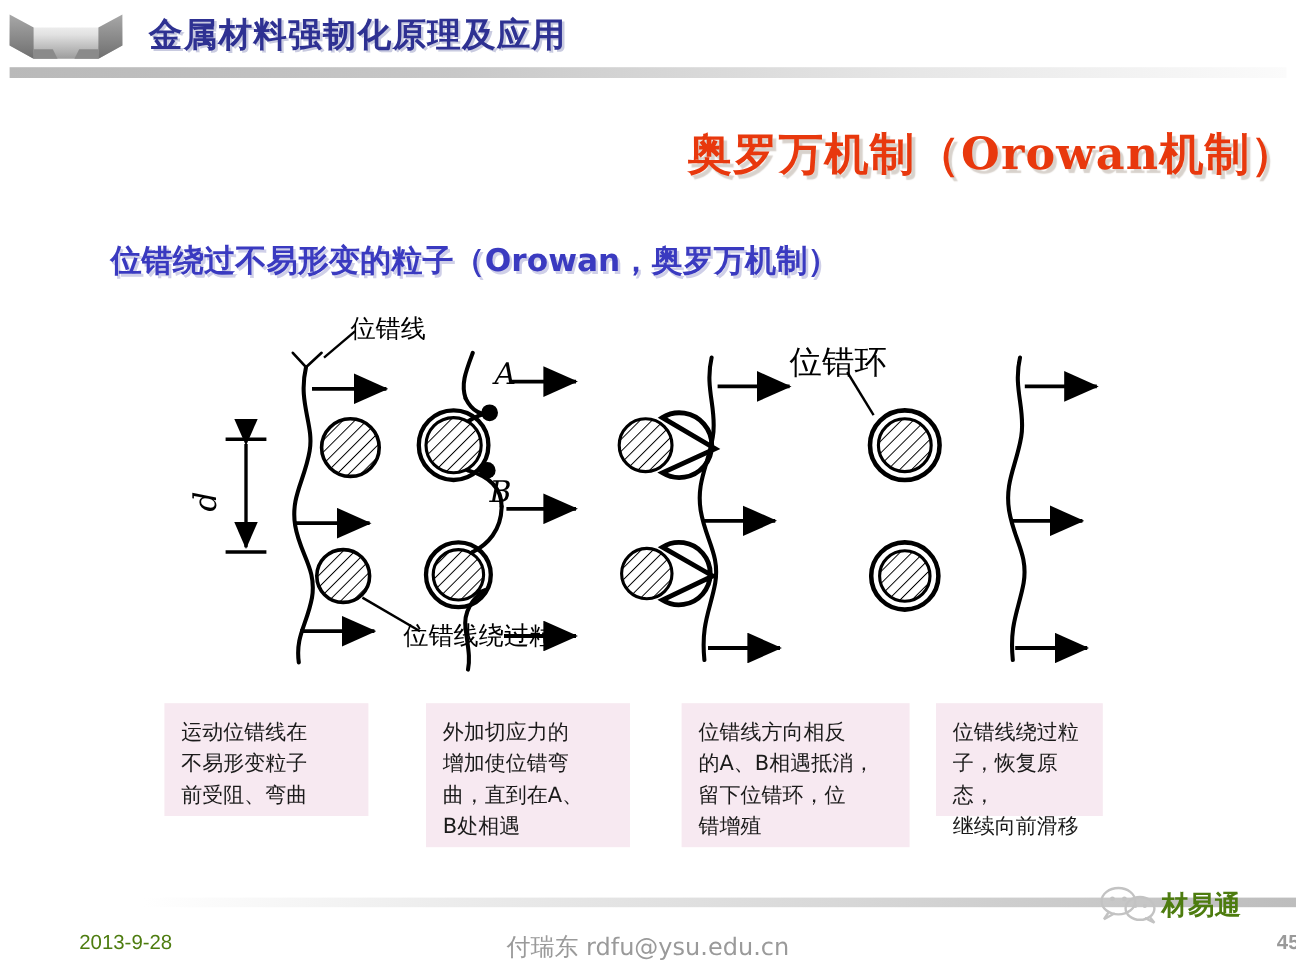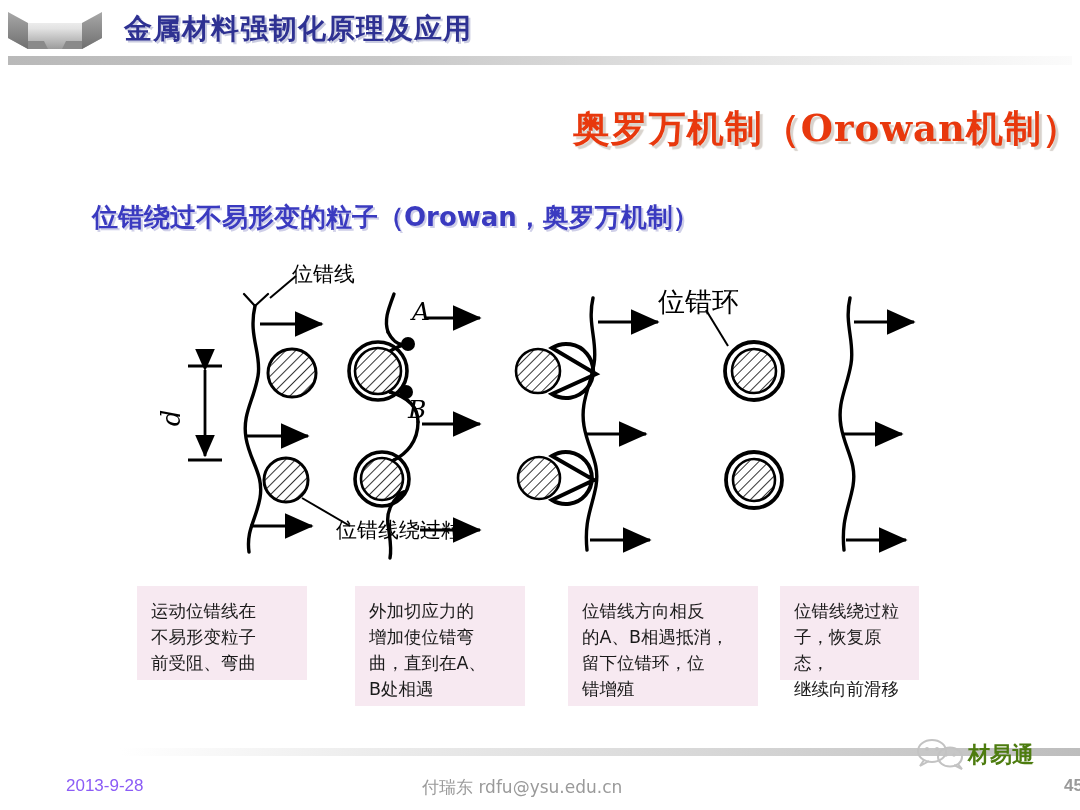--- a/index.html
+++ b/index.html
@@ -72,26 +72,26 @@
   #cap2{left:568px;top:0px;width:190px;height:120px;}
   #cap3{left:780px;top:0px;width:139px;height:94px;}
 
   
   .ftr-rule{
     position:absolute;left:120px;top:748px;width:960px;height:8px;
     background:linear-gradient(to right,#ffffff 0%,#ededed 25%,#d8d8d8 60%,#bdbdbd 100%);
   }
   .ftr-date{
     position:absolute;left:66px;top:776px;
-    font-size:17px;color:#8b5cf6;
+    font-size:17px;color:#4d7c0f;
     font-family:"Liberation Sans","DejaVu Sans",sans-serif;
   }
   .ftr-author{
     position:absolute;left:422px;top:776px;
-    font-size:17px;color:#9a9a9a;
+    font-size:20px;color:#9a9a9a;
     font-family:"DejaVu Sans","Liberation Sans",sans-serif;
     white-space:nowrap;
   }
   .ftr-page{
     position:absolute;left:1064px;top:776px;
     font-size:17px;color:#9a9a9a;
     font-family:"Liberation Sans","DejaVu Sans",sans-serif;
     font-weight:bold;
   }
   .brand{

